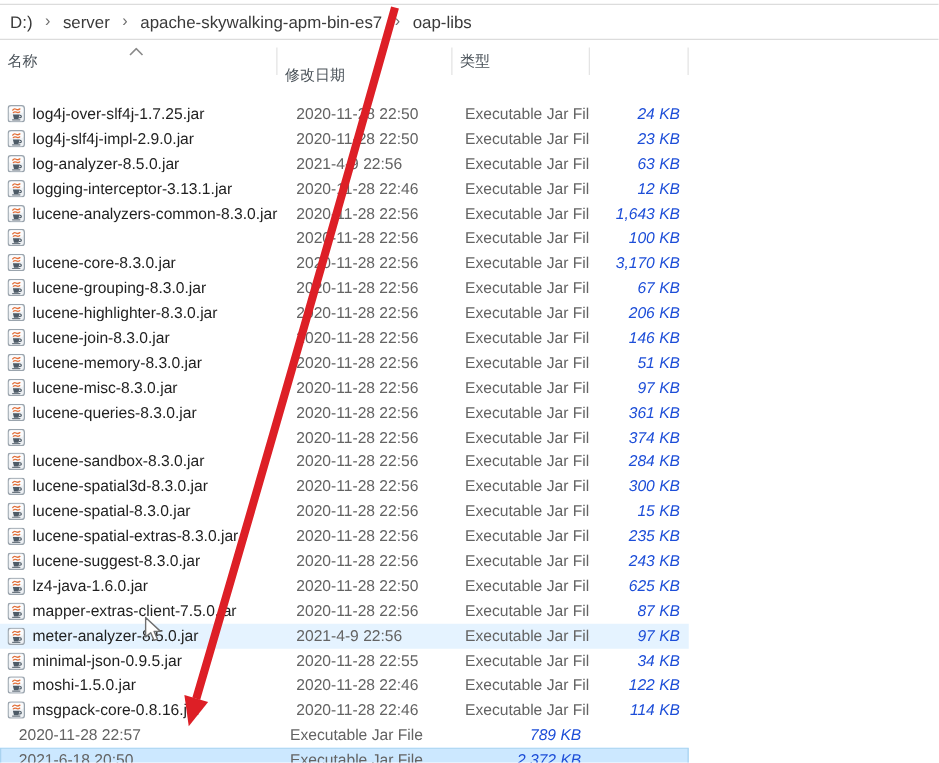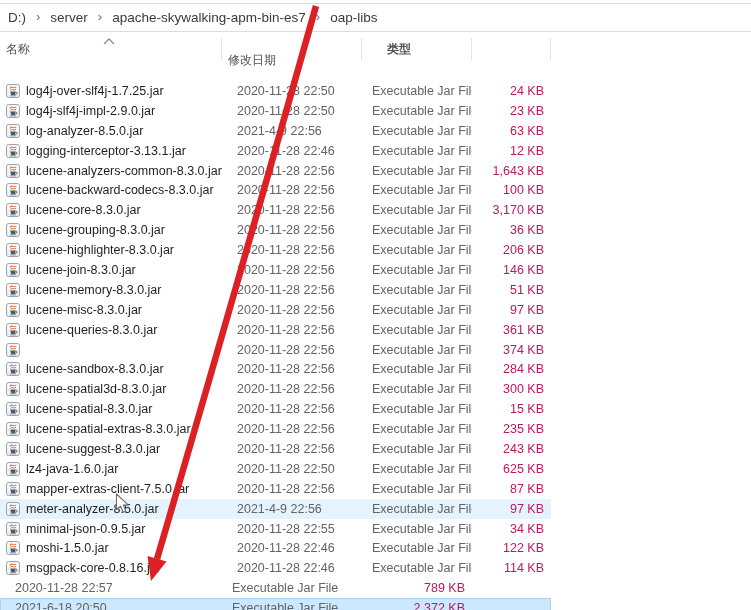--- a/index.html
+++ b/index.html
@@ -32,21 +32,21 @@
   .frow{
     height:19.9px;display:grid;grid-template-columns:222px 140px 110px 79px;
     align-items:center;box-sizing:border-box;background:transparent;
   }
   .frow.hover{background:#e5f3ff;}
   .frow.selected{background:#cce8ff;box-shadow:inset 0 0 0 1px #a9d3f0;}
   .cell{overflow:hidden;white-space:nowrap;font-size:12.5px;}
   .c-name{display:flex;align-items:center;padding-left:6px;color:#1f1f1f;gap:6px;}
   .c-date{padding-left:15px;color:#636363;}
   .c-type{padding-left:10px;color:#636363;}
-  .c-size{text-align:right;padding-right:7px;color:#be185d;}
+  .c-size{text-align:right;padding-right:7px;color:#1d4ed8;font-style:italic;}
   .jar-icon{flex:0 0 auto;width:14px;height:14px;}
   
   .overlay{position:absolute;left:0;top:0;width:751px;height:610px;pointer-events:none;}
   .cursor{position:absolute;left:115px;top:493px;width:15px;height:21px;pointer-events:none;}
 </style>
 </head>
 <body>
 
 <div class="addressbar">
 
@@ -59,21 +59,21 @@
     <span class="crumb">oap-libs</span>
   </div>
 
 <div class="colheaders">
   <div class="colhead" style="left:0;width:221px;padding-left:6px;">
     <span class="lbl">名称</span>
   </div>
   <div class="colhead" style="left:222px;width:139px;padding-left:6px;margin-top:11px;">
     <span class="lbl">修改日期</span>
   </div>
-  <div class="colhead" style="left:381px;width:109px;padding-left:6px;font-weight:bold;">
+  <div class="colhead" style="left:362px;width:109px;padding-left:6px;">
     <span class="lbl">类型</span>
   </div>
   <div class="colsep" style="left:221px;"></div>
   <div class="colsep" style="left:361px;"></div>
   <div class="colsep" style="left:471px;"></div>
   <div class="colsep" style="left:550px;"></div>
 </div>
 <svg class="sortcaret" viewBox="0 0 12 7">
   <path d="M1,6 L6,1 L11,6" fill="none" stroke="#8a8a8a" stroke-width="1.3"></path>
 </svg>
@@ -174,21 +174,20 @@
       <svg class="jar-icon" viewBox="0 0 14 14">
         <defs></defs>
         <rect x="0.5" y="0.5" width="13" height="13" rx="2.2" fill="#eef1f4" stroke="#9aa4ad" stroke-width="1"></rect>
         <rect x="1.4" y="1.4" width="11.2" height="5.2" rx="1.6" fill="#fbfcfd"></rect>
         <path d="M4.2,4.1 q1.1,-1.6 2.6,-0.7 q1.5,0.9 3.1,-0.3" fill="none" stroke="#e2703a" stroke-width="1.1" stroke-linecap="round"></path>
         <path d="M4.6,6.1 q1.1,-1.1 2.5,-0.4 q1.4,0.7 2.7,-0.2" fill="none" stroke="#e2703a" stroke-width="1.0" stroke-linecap="round"></path>
         <path d="M4.3,7.6 h5.4 l-0.9,3.6 h-3.6 Z" fill="#4d5a66"></path>
         <path d="M9.6,8.1 q1.6,0.2 1.5,1.2 q-0.1,1 -1.9,0.9" fill="none" stroke="#4d5a66" stroke-width="0.9"></path>
         <rect x="3.6" y="11.4" width="6.8" height="0.9" rx="0.45" fill="#6b7680"></rect>
       </svg>
-      <span class="fname">lucene-backward-codecs-8.3.0.jar</span>
     </div>
     <div class="cell c-date">2020-11-28 22:56</div>
     <div class="cell c-type">Executable Jar File</div>
     <div class="cell c-size">100 KB</div>
   </div>
     <div class="frow">
     <div class="cell c-name">
       <svg class="jar-icon" viewBox="0 0 14 14">
         <defs></defs>
         <rect x="0.5" y="0.5" width="13" height="13" rx="2.2" fill="#eef1f4" stroke="#9aa4ad" stroke-width="1"></rect>
@@ -214,21 +213,21 @@
         <path d="M4.2,4.1 q1.1,-1.6 2.6,-0.7 q1.5,0.9 3.1,-0.3" fill="none" stroke="#e2703a" stroke-width="1.1" stroke-linecap="round"></path>
         <path d="M4.6,6.1 q1.1,-1.1 2.5,-0.4 q1.4,0.7 2.7,-0.2" fill="none" stroke="#e2703a" stroke-width="1.0" stroke-linecap="round"></path>
         <path d="M4.3,7.6 h5.4 l-0.9,3.6 h-3.6 Z" fill="#4d5a66"></path>
         <path d="M9.6,8.1 q1.6,0.2 1.5,1.2 q-0.1,1 -1.9,0.9" fill="none" stroke="#4d5a66" stroke-width="0.9"></path>
         <rect x="3.6" y="11.4" width="6.8" height="0.9" rx="0.45" fill="#6b7680"></rect>
       </svg>
       <span class="fname">lucene-grouping-8.3.0.jar</span>
     </div>
     <div class="cell c-date">2020-11-28 22:56</div>
     <div class="cell c-type">Executable Jar File</div>
-    <div class="cell c-size">36 KB</div>
+    <div class="cell c-size">67 KB</div>
   </div>
     <div class="frow">
     <div class="cell c-name">
       <svg class="jar-icon" viewBox="0 0 14 14">
         <defs></defs>
         <rect x="0.5" y="0.5" width="13" height="13" rx="2.2" fill="#eef1f4" stroke="#9aa4ad" stroke-width="1"></rect>
         <rect x="1.4" y="1.4" width="11.2" height="5.2" rx="1.6" fill="#fbfcfd"></rect>
         <path d="M4.2,4.1 q1.1,-1.6 2.6,-0.7 q1.5,0.9 3.1,-0.3" fill="none" stroke="#e2703a" stroke-width="1.1" stroke-linecap="round"></path>
         <path d="M4.6,6.1 q1.1,-1.1 2.5,-0.4 q1.4,0.7 2.7,-0.2" fill="none" stroke="#e2703a" stroke-width="1.0" stroke-linecap="round"></path>
         <path d="M4.3,7.6 h5.4 l-0.9,3.6 h-3.6 Z" fill="#4d5a66"></path>

